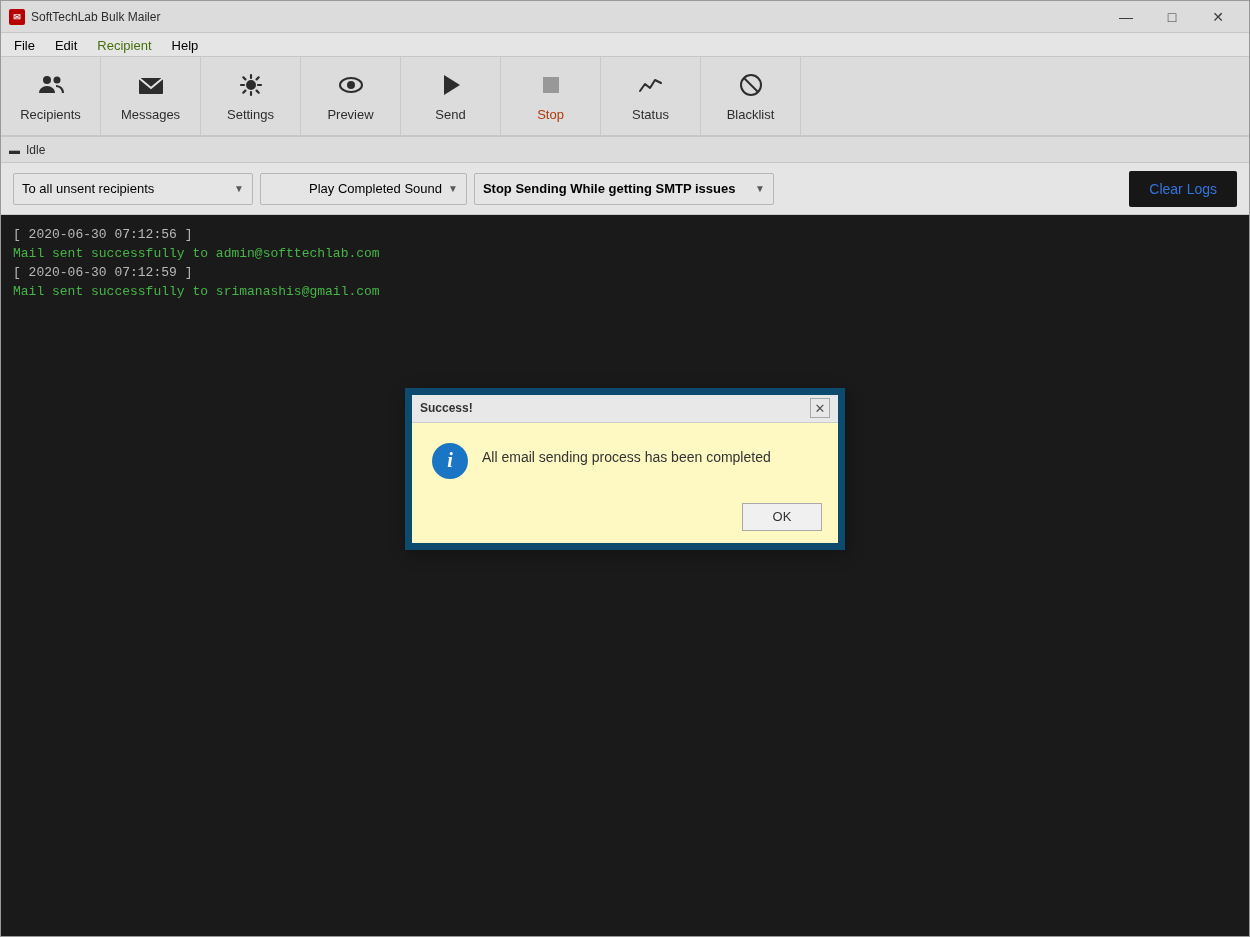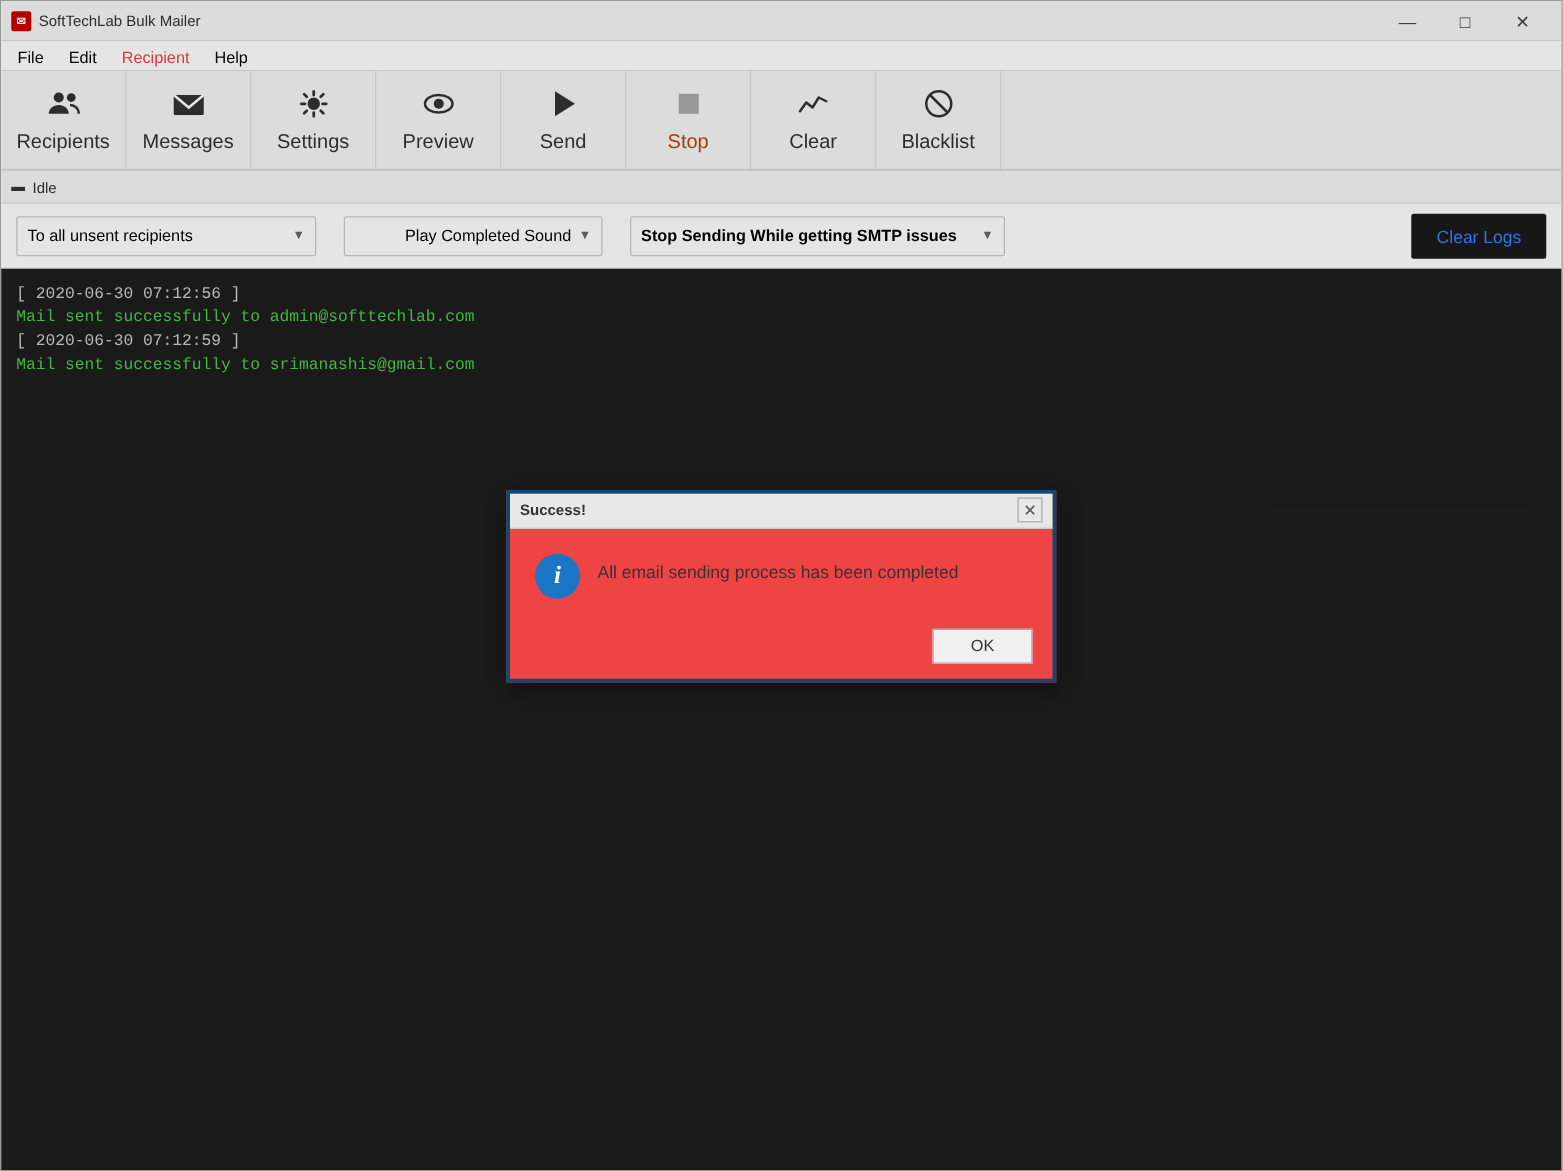--- a/index.html
+++ b/index.html
@@ -73,42 +73,42 @@
       padding: 0 4px;
       border-bottom: 1px solid #ddd;
       gap: 2px;
     }
     .menu-item {
       padding: 2px 8px;
       font-size: 13px;
       cursor: pointer;
       border: 1px solid transparent;
     }
-    .menu-item.recipient { color: #ef4444; }
+    .menu-item.recipient { color: #4d7c0f; }
 
     
     .toolbar {
       background: #f5f5f5;
       height: 80px;
       display: flex;
       align-items: stretch;
       border-bottom: 2px solid #ddd;
     }
     .toolbar-btn {
       width: 100px;
       display: flex;
       flex-direction: column;
       align-items: center;
       justify-content: center;
       cursor: pointer;
       border: none;
       background: transparent;
       border-right: 1px solid #e0e0e0;
       gap: 4px;
-      font-size: 16px;
+      font-size: 13px;
       color: #333;
       padding: 8px 4px;
     }
     .toolbar-btn.active { background: #e0e0e0; }
     .toolbar-btn.disabled { color: #aaa; cursor: default; }
     .toolbar-icon {
       font-size: 22px;
       line-height: 1;
     }
 
@@ -125,21 +125,21 @@
       gap: 6px;
     }
 
     
     .controls-row {
       background: #fff;
       height: 52px;
       display: flex;
       align-items: center;
       padding: 0 12px;
-      gap: 22px;
+      gap: 7px;
       border-bottom: 1px solid #e0e0e0;
     }
     .dropdown {
       height: 32px;
       border: 1px solid #ccc;
       border-radius: 2px;
       background: white;
       display: flex;
       align-items: center;
       padding: 0 8px;
@@ -196,22 +196,22 @@
       top: 0; left: 0; right: 0; bottom: 0;
       background: rgba(0,0,0,0.1);
       display: flex;
       align-items: center;
       justify-content: center;
       z-index: 100;
     }
 
     
     .dialog {
-      background: #ef4444;
-      border: 3px solid #0c4a6e;
+      background: #fef9c3;
+      border: 7px solid #0c4a6e;
       box-shadow: 2px 4px 16px rgba(0,0,0,0.3);
       min-width: 440px;
       position: relative;
       font-family: 'Segoe UI', Tahoma, Geneva, Verdana, sans-serif;
     }
     .dialog-title-bar {
       background: #e8e8e8;
       height: 28px;
       display: flex;
       align-items: center;
@@ -369,21 +369,21 @@
       </span>
       <span style="color:#c2410c;">Stop</span>
     </button>
 
     <button class="toolbar-btn">
       <span class="toolbar-icon">
         <svg class="icon-svg" viewBox="0 0 28 28" fill="none" xmlns="http://www.w3.org/2000/svg">
           <path d="M3 20 L8 13 L13 17 L18 9 L24 12" stroke="#333" stroke-width="2" fill="none" stroke-linecap="round" stroke-linejoin="round"></path>
         </svg>
       </span>
-      <span>Clear</span>
+      <span>Status</span>
     </button>
 
     <button class="toolbar-btn">
       <span class="toolbar-icon">
         <svg class="icon-svg" viewBox="0 0 28 28" fill="none" xmlns="http://www.w3.org/2000/svg">
           <circle cx="14" cy="14" r="10" stroke="#333" stroke-width="2"></circle>
           <line x1="7" y1="7" x2="21" y2="21" stroke="#333" stroke-width="2"></line>
         </svg>
       </span>
       <span>Blacklist</span>

